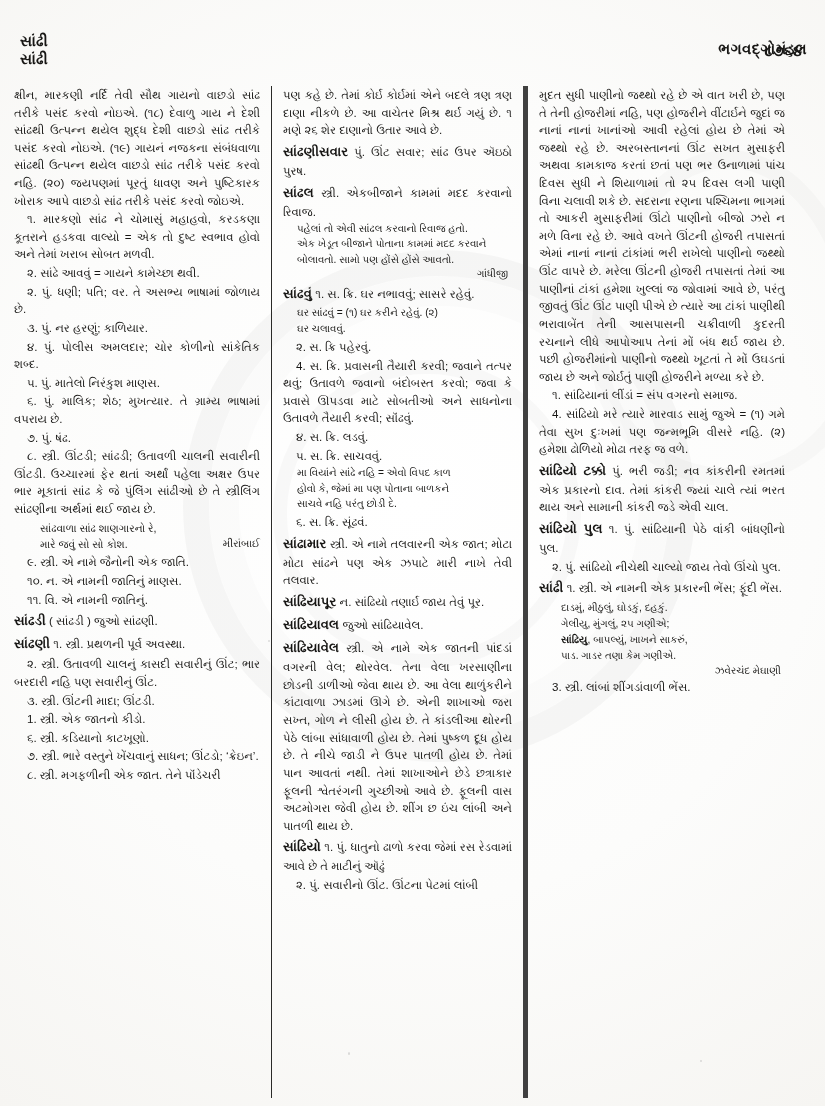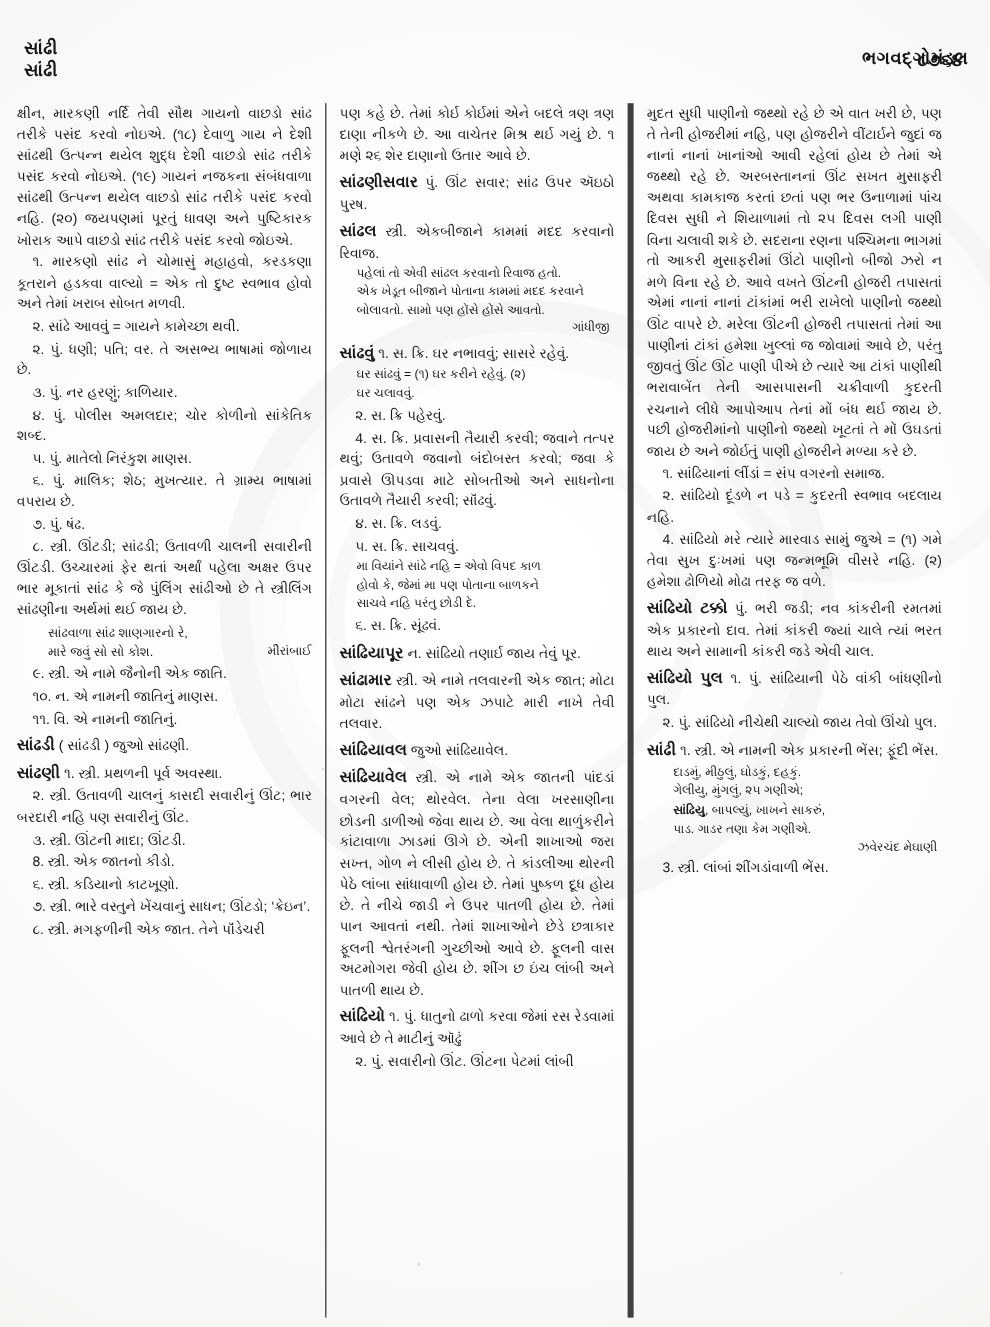--- a/index.html
+++ b/index.html
@@ -198,21 +198,21 @@
           <span class="vline">મારે જવું સો સો કોશ.<span class="attrib-inline">મીરાંબાઈ</span></span>
           <div class="clear"></div>
         </div>
         <p class="sense">૯. સ્ત્રી. એ નામે જૈનોની એક જાતિ.</p>
         <p class="sense">૧૦. ન. એ નામની જાતિનું માણસ.</p>
         <p class="sense">૧૧. વિ. એ નામની જાતિનું.</p>
         <p class="para hw-entry"><span class="headword">સાંઢડી</span> ( સાંઢડી ) જુઓ સાંઢણી.</p>
         <p class="para hw-entry"><span class="headword">સાંઢણી</span> ૧. સ્ત્રી. પ્રથળની પૂર્વ અવસ્થા.</p>
         <p class="sense">૨. સ્ત્રી. ઉતાવળી ચાલનું કાસદી સવારીનું ઊંટ; ભાર બરદારી નહિ પણ સવારીનું ઊંટ.</p>
         <p class="sense">૩. સ્ત્રી. ઊંટની માદા; ઊંટડી.</p>
-        <p class="sense">8. સ્ત્રી. એક જાતનો કીડો.</p>
+        <p class="sense">1. સ્ત્રી. એક જાતનો કીડો.</p>
         <p class="sense">૬. સ્ત્રી. કડિયાનો કાટખૂણો.</p>
         <p class="sense">૭. સ્ત્રી. ભારે વસ્તુને ખેંચવાનું સાધન; ઊંટડો; ‘ક્રેઇન’.</p>
         <p class="sense">૮. સ્ત્રી. મગફળીની એક જાત. તેને પૉંડેચરી</p>
       </div>
     <div class="col c2">
         <p class="para cont">પણ કહે છે. તેમાં કોર્ઇ કોર્ઇમાં એને બદલે ત્રણ ત્રણ દાણા નીકળે છે. આ વાચેતર મિશ્ર થર્ઇ ગયું છે. ૧ મણે ૨૬ શેર દાણાનો ઉતાર આવે છે.</p>
         <p class="para hw-entry"><span class="headword">સાંઢણીસવાર</span> પું. ઊંટ સવાર; સાંઢ ઉપર ઍઇઠો પુરષ.</p>
         <p class="para hw-entry"><span class="headword">સાંઢલ</span> સ્ત્રી. એકબીજાને કામમાં મદદ કરવાનો રિવાજ.</p>
         <div class="quote">
           <span class="qline">પહેલાં તો એવી સાંઢલ કરવાનો રિવાજ હતો.</span>
@@ -228,31 +228,30 @@
         <p class="sense">૨. સ. ક્રિ પહેરવું.</p>
         <p class="sense">4. સ. ક્રિ. પ્રવાસની તૈયારી કરવી; જવાને તત્પર થવું; ઉતાવળે જવાનો બંદોબસ્ત કરવો; જવા કે પ્રવાસે ઊપડવા માટે સોબતીઓ અને સાધનોના ઉતાવળે તૈયારી કરવી; સૉંઢવું.</p>
         <p class="sense">૪. સ. ક્રિ. લડવું.</p>
         <p class="sense">૫. સ. ક્રિ. સાચવવું.</p>
         <div class="quote">
           <span class="qline">મા વિયાંને સાંઢે નહિ = એવો વિપદ કાળ</span>
           <span class="qline">હોવો કે, જેમાં મા પણ પોતાના બાળકને</span>
           <span class="qline">સાચવે નહિ પરંતુ છોડી દે.</span>
         </div>
         <p class="sense">૬. સ. ક્રિ. સૂંઢવં.</p>
+        <p class="para hw-entry"><span class="headword">સાંઢામાર</span> સ્ત્રી. એ નામે તલવારની એક જાત; મોટા મોટા સાંઢને પણ એક ઝપાટે મારી નાખે તેવી તલવાર.</p>
         <p class="para hw-entry"><span class="headword">સાંઢિયાપૂર</span> ન. સાંઢિયો તણાર્ઇ જાય તેવું પૂર.</p>
-        <p class="para hw-entry"><span class="headword">સાંઢામાર</span> સ્ત્રી. એ નામે તલવારની એક જાત; મોટા મોટા સાંઢને પણ એક ઝપાટે મારી નાખે તેવી તલવાર.</p>
         <p class="para hw-entry"><span class="headword">સાંઢિયાવલ</span> જુઓ સાંઢિયાવેલ.</p>
         <p class="para hw-entry"><span class="headword">સાંઢિયાવેલ</span> સ્ત્રી. એ નામે એક જાતની પાંદડાં વગરની વેલ; થોરવેલ. તેના વેલા ખરસાણીના છોડની ડાળીઓ જેવા થાય છે. આ વેલા થાળુંકરીને કાંટાવાળા ઝાડમાં ઊગે છે. એની શાખાઓ જરા સખ્ત, ગોળ ને લીસી હોય છે. તે કાંડલીઆ થોરની પેઠે લાંબા સાંધાવાળી હોય છે. તેમાં પુષ્કળ દૂધ હોય છે. તે નીચે જાડી ને ઉપર પાતળી હોય છે. તેમાં પાન આવતાં નથી. તેમાં શાખાઓને છેડે છત્રાકાર ફૂલની શ્વેતરંગની ગુચ્છીઓ આવે છે. ફૂલની વાસ અટમોગરા જેવી હોય છે. શીંગ છ ઇંચ લાંબી અને પાતળી થાય છે.</p>
         <p class="para hw-entry"><span class="headword">સાંઢિયો</span> ૧. પું. ધાતુનો ઢાળો કરવા જેમાં રસ રેડવામાં આવે છે તે માટીનું ઑઢું</p>
         <p class="sense">૨. પું. સવારીનો ઊંટ. ઊંટના પેટમાં લાંબી</p>
       </div>
     <div class="col c3">
         <p class="para cont">મુદત સુધી પાણીનો જથ્થો રહે છે એ વાત ખરી છે, પણ તે તેની હોજરીમાં નહિ, પણ હોજરીને વીંટાર્ઇને જુદાં જ નાનાં નાનાં ખાનાંઓ આવી રહેલાં હોય છે તેમાં એ જથ્થો રહે છે. અરબસ્તાનનાં ઊંટ સખત મુસાફરી અથવા કામકાજ કરતાં છતાં પણ ભર ઉનાળામાં પાંચ દિવસ સુધી ને શિયાળામાં તો ૨૫ દિવસ લગી પાણી વિના ચલાવી શકે છે. સદરાના રણના પશ્ચિમના ભાગમાં તો આકરી મુસાફરીમાં ઊંટો પાણીનો બીજો ઝરો ન મળે વિના રહે છે. આવે વખતે ઊંટની હોજરી તપાસતાં એમાં નાનાં નાનાં ટાંકાંમાં ભરી રાખેલો પાણીનો જથ્થો ઊંટ વાપરે છે. મરેલા ઊંટની હોજરી તપાસતાં તેમાં આ પાણીનાં ટાંકાં હમેશા ખુલ્લાં જ જોવામાં આવે છે, પરંતુ જીવતું ઊંટ ઊંટ પાણી પીએ છે ત્યારે આ ટાંકાં પાણીથી ભરાવાબેંત તેની આસપાસની ચક્રીવાળી કુદરતી રચનાને લીધે આપોઆપ તેનાં મોં બંધ થર્ઇ જાય છે. પછી હોજરીમાંનો પાણીનો જથ્થો ખૂટતાં તે મોં ઉઘડતાં જાય છે અને જોર્ઇતું પાણી હોજરીને મળ્યા કરે છે.</p>
         <p class="sense">૧. સાંઢિયાનાં લીંડાં = સંપ વગરનો સમાજ.</p>
-        <p class="sense">૨. સાંઢિયો દૂંડળે ન પડે = કુદરતી સ્વભાવ બદલાય નહિ.</p>
         <p class="sense">4. સાંઢિયો મરે ત્યારે મારવાડ સામું જુએ = (૧) ગમે તેવા સુખ દુઃખમાં પણ જન્મભૂમિ વીસરે નહિ. (૨) હમેશા ઢોળિયો મોઢા તરફ જ વળે.</p>
         <p class="para hw-entry"><span class="headword">સાંઢિયો ટક્કો</span> પું. ભરી જડી; નવ કાંકરીની રમતમાં એક પ્રકારનો દાવ. તેમાં કાંકરી જ્યાં ચાલે ત્યાં ભરત થાય અને સામાની કાંકરી જડે એવી ચાલ.</p>
         <p class="para hw-entry"><span class="headword">સાંઢિયો પુલ</span> ૧. પું. સાંઢિયાની પેઠે વાંકી બાંધણીનો પુલ.</p>
         <p class="sense">૨. પું. સાંઢિયો નીચેથી ચાલ્યો જાય તેવો ઊંચો પુલ.</p>
         <p class="para hw-entry"><span class="headword">સાંઢી</span> ૧. સ્ત્રી. એ નામની એક પ્રકારની ભેંસ; ફૂંદી ભેંસ.</p>
         <div class="synlist">
           <span class="sl">દાડમું, મીઠુલું, ઘોડકું, દહકું.</span>
           <span class="sl">ગેલીયુ, મુંગલું, ૨૫ ગણીએ;</span>
           <span class="sl"><b class="inline">સાંઢિયુ</b>, બાપલ્યું, ખાખને સાકરું,</span>
           <span class="sl">પાડ. ગાડર તણા કેમ ગણીએ.</span>

